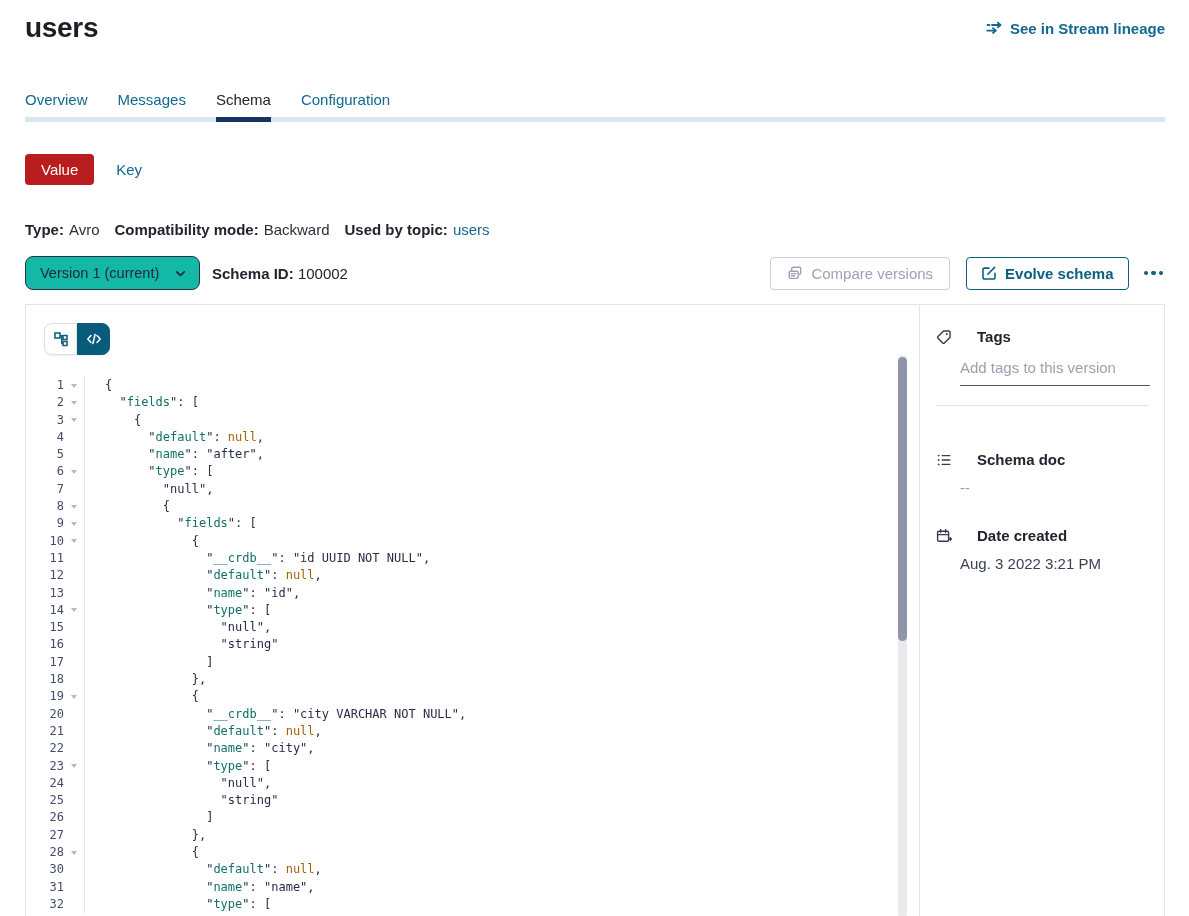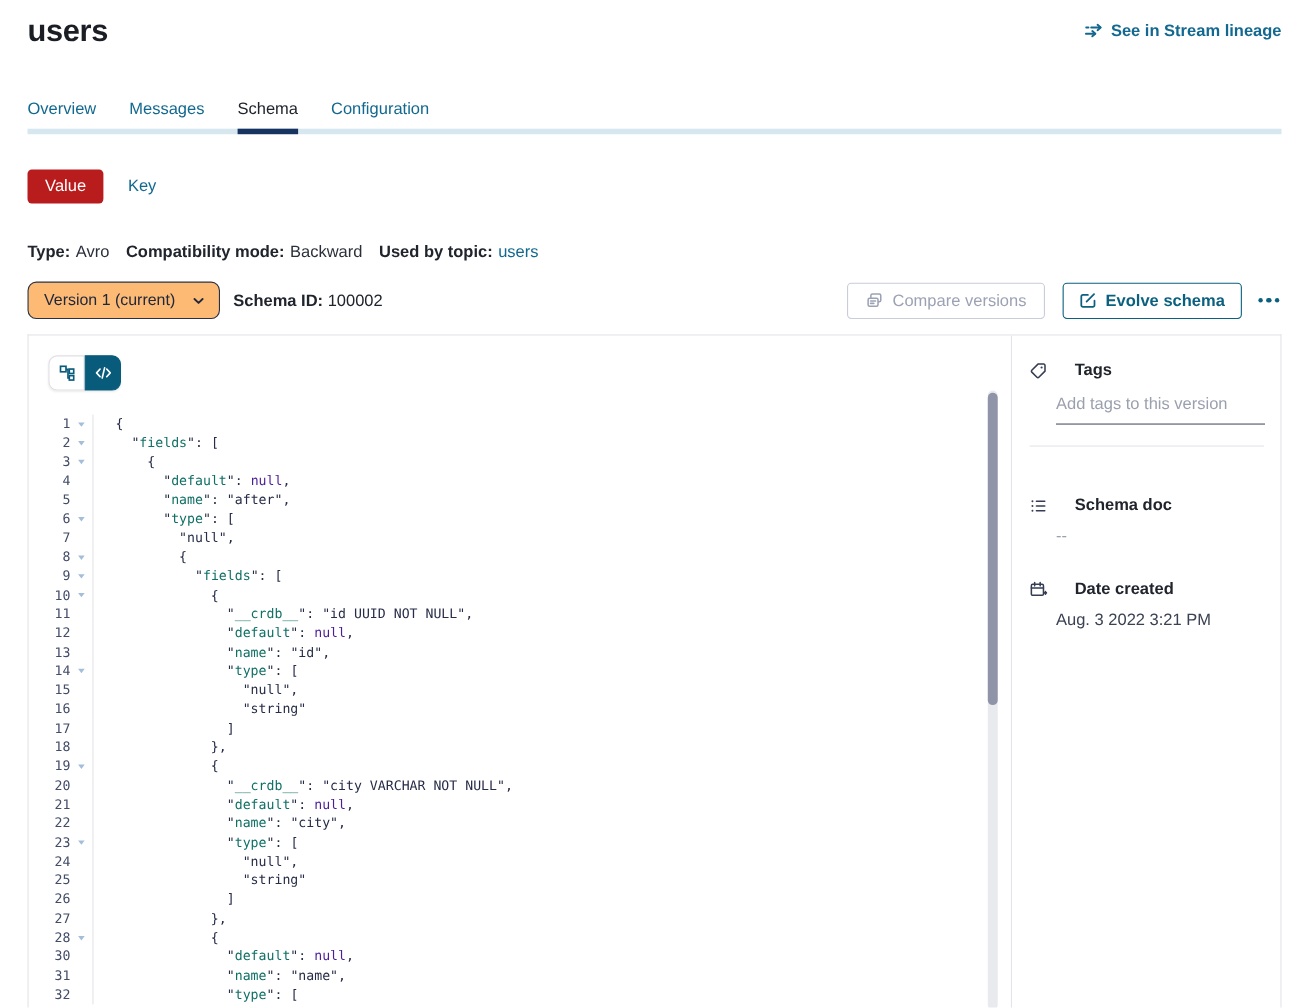--- a/index.html
+++ b/index.html
@@ -28,21 +28,21 @@
   
   .meta { margin-top:36px; display:flex; align-items:center; font-size:15px; color:#2A2F3A; }
   .meta b { font-weight:700; color:#20242C; }
   .meta .sep { width:15px; }
   .meta .lv { margin-left:5px; }
   .link { color:#12688F; cursor:pointer; }
 
   
   .vbar { margin-top:18px; display:flex; align-items:center; }
   .select { width:175px; height:34px; border:1px solid #2A3142; border-radius:8px; padding:0 12px 0 14px;
-    display:flex; align-items:center; justify-content:space-between; font-size:14.5px; color:#20283C; cursor:pointer; background:#fdba74; }
+    display:flex; align-items:center; justify-content:space-between; font-size:14.5px; color:#20283C; cursor:pointer; background:#14b8a6; }
   .schemaid { margin-left:12px; font-size:15px;text-align:center; }
   .schemaid b { font-weight:700; }
   .right-actions { margin-left:auto; display:flex; align-items:center; }
   .btn-compare { height:33px; padding:0 16px; display:flex; align-items:center; gap:8px; background:#fff;
     border:1px solid #C9CDD8; border-radius:4px; color:#9CA2B4; font-size:15px; font-family:inherit; cursor:default; }
   .btn-evolve { margin-left:16px; height:33px; padding:0 14px; display:flex; align-items:center; gap:8px; background:#fff;
     border:1.5px solid #0B607F; border-radius:4px; color:#0B607F; font-size:15px; font-weight:700; font-family:inherit; cursor:pointer; }
   .more { margin-left:13px; display:flex; gap:3px; padding:6px 2px; background:none; border:none; cursor:pointer; }
   .more i { width:4.5px; height:4.5px; border-radius:50%; background:#0B607F; }
 
@@ -57,21 +57,21 @@
 
   .code-scroll { margin-top:16px; padding-top:6px; font-family:"DejaVu Sans Mono", monospace; font-size:12px; }
   .cm-line { display:flex; height:17.3px; line-height:17.3px; }
   .ln { width:38px; flex-shrink:0; text-align:right; color:#434C68; }
   .fold { width:21px; flex-shrink:0; border-right:1px solid #E4E4E8; position:relative; }
   .tri { position:absolute; left:7px; top:6.5px; width:0; height:0;
     border-left:3.5px solid transparent; border-right:3.5px solid transparent; border-top:4.5px solid #A3BED9; }
   .codeseg { padding-left:20px; white-space:pre; }
   .tk-p, .tk-q, .tk-s { color:#272D47; }
   .tk-k { color:#107065; }
-  .tk-x { color:#4c1d95; }
+  .tk-x { color:#a16207; }
 
   .scrollbar { position:absolute; left:872px; top:50px; bottom:0; width:9px; background:#E9EAEE; border-radius:5px; }
   .thumb { position:absolute; left:0; top:2px; width:9px; height:284px; background:#8F94A8; border-radius:5px; cursor:grab; }
 
   
   .sidebar { width:245px; flex-shrink:0; border-left:1px solid #E4E4E8; padding:23px 15px 0 16px; }
   .side-head { display:flex; align-items:center; gap:25px; font-size:15px; font-weight:700; color:#20242C; }
   .side-head svg { flex-shrink:0; }
   .tags-input { display:block; margin:14px 0 0 24px; width:190px; border:none; border-bottom:1px solid #4E5468;
     padding:0 0 9px 0; font-size:15px; font-family:inherit; color:#2A2F3A; background:transparent; outline:none; }

